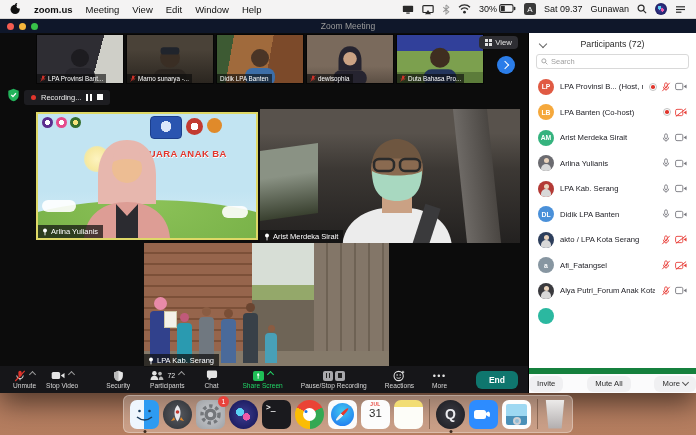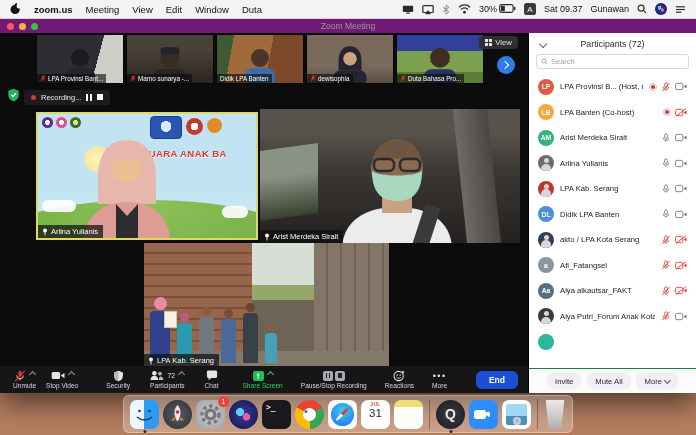--- a/index.html
+++ b/index.html
@@ -18,21 +18,21 @@
   .inputA{width:12px;height:12px;background:#3a3a3a;color:#fff;border-radius:2.5px;
     font-size:8px;display:flex;align-items:center;justify-content:center;}
   .siri-dot{width:12px;height:12px;border-radius:50%;
     background:radial-gradient(circle at 38% 40%,#5ad0f5 0 17%,rgba(0,0,0,0) 18%),
                radial-gradient(circle at 60% 58%,#ef5aa8 0 16%,rgba(0,0,0,0) 17%),
                radial-gradient(circle at 50% 50%,#4040a0,#13134e);}
 
   
   .window{position:absolute;top:19px;left:0;width:696px;height:374px;background:#0d0d0d;
     box-shadow:0 10px 26px rgba(0,0,0,.55);z-index:30;}
-  .titlebar{height:14px;background:#701a75;display:flex;align-items:center;justify-content:center;
+  .titlebar{height:14px;background:#0f172a;display:flex;align-items:center;justify-content:center;
     font-size:8.5px;color:#9b9b9b;position:relative;}
   .lights{position:absolute;left:7px;top:3.5px;display:flex;gap:5px;}
   .light{width:7px;height:7px;border-radius:50%;}
   .l-red{background:#f45c51}.l-yel{background:#f5b63c}.l-grn{background:#38c149}
   .content{position:absolute;top:14px;left:0;right:0;bottom:0;display:flex;}
   .videoarea{width:528px;position:relative;background:#0c0c0c;overflow:hidden;}
 
   
   .strip{position:absolute;top:1px;left:36px;display:flex;gap:2px;}
   .thumb{width:88px;height:50px;position:relative;background:#222;overflow:hidden;border:1px solid #060606;box-sizing:border-box;}
@@ -126,21 +126,21 @@
     transform:rotate(-135deg);margin-left:2px;align-self:flex-start;margin-top:2px;}
   .tb-share{color:#21d366;}
   .tb-share .ic{color:#21d366;}
   .share-box{width:11px;height:10px;background:#1fbf57;border-radius:2px;position:relative;}
   .share-box::after{content:'';position:absolute;left:4px;top:2px;width:3px;height:6px;
     background:#fff;clip-path:polygon(50% 0,100% 45%,65% 45%,65% 100%,35% 100%,35% 45%,0 45%);}
   .rec-btn{width:10px;height:10px;border-radius:2px;background:#a8a8ac;display:flex;align-items:center;justify-content:center;}
   .rec-btn .pb{width:4px;height:5px;border-left:1.4px solid #222;border-right:1.4px solid #222;box-sizing:border-box;}
   .rec-btn .sb{width:4.5px;height:4.5px;background:#222;}
   .pp-count{font-size:7px;color:#e4e4e4;margin-left:1px;}
-  .end-btn{margin-left:auto;background:#1d4ed8;color:#fff;font-size:8.5px;font-weight:bold;
+  .end-btn{margin-left:auto;background:#0f766e;color:#fff;font-size:8.5px;font-weight:bold;
     border-radius:6px;padding:4px 13px;margin-right:2px;}
   .dots3{letter-spacing:1.5px;font-size:9px;color:#e4e4e4;line-height:4px;}
 
   
   .panel{width:168px;background:#fff;position:relative;box-sizing:border-box;border-left:1px solid #000;}
   .panel-header{height:21px;display:flex;align-items:center;justify-content:center;
     font-size:8.8px;color:#2b2b2b;position:relative;}
   .ph-chevron{position:absolute;left:11px;top:8px;width:5px;height:5px;
     border-right:1.4px solid #666;border-bottom:1.4px solid #666;transform:rotate(45deg);}
   .search-wrap{padding:0 7px 4px;}
@@ -157,22 +157,22 @@
   .p-name{flex:1;font-size:7.7px;color:#222228;white-space:nowrap;overflow:hidden;}
   .p-status{display:flex;align-items:center;gap:4px;flex:0 0 auto;}
   .rec-ind{width:8px;height:8px;border-radius:50%;border:1px solid #c2c2c2;position:relative;box-sizing:border-box;}
   .rec-ind::after{content:'';position:absolute;inset:1.2px;border-radius:50%;background:#e0352c;}
   .s-ic{display:block;}
   .s-ic .slash{display:none;}
   .s-on{color:#77777e;}
   .s-off{color:#e8403a;}
   .s-off .slash{display:block;}
   .panel-footer{position:absolute;left:0;right:0;bottom:0;height:25px;background:#fbfbfc;
-    border-top:1px solid #15803d;display:flex;align-items:center;justify-content:space-between;
-    padding:0 18px;box-sizing:border-box;}
+    border-top:6px solid #15803d;display:flex;align-items:center;justify-content:space-between;
+    padding:0 0;box-sizing:border-box;}
   .pf-btn{background:#f0f0f2;border-radius:6px;font-size:7.7px;color:#2b2b2b;padding:3.5px 8px;
     display:flex;align-items:center;gap:3px;}
   .pf-caret{width:4px;height:4px;border-right:1.2px solid #555;border-bottom:1.2px solid #555;
     transform:rotate(45deg);margin-top:-2px;}
 
   
   .dock{position:absolute;bottom:2px;left:50%;transform:translateX(-50%);
     background:rgba(255,240,230,.30);border:1px solid rgba(255,255,255,.30);border-radius:6px;
     display:flex;align-items:center;gap:4px;padding:3px 6px;z-index:35;}
   .dk{width:29px;height:29px;border-radius:7px;position:relative;flex:0 0 auto;}
@@ -230,21 +230,21 @@
             <circle cx="5.6" cy="8" r="5" fill="#111"></circle>
             <circle cx="9.6" cy="4.6" r="2.4" fill="#f4f3f3"></circle>
             <ellipse cx="6.6" cy="2.2" rx="1.4" ry="0.9" fill="#111" transform="rotate(-35 6.6 2.2)"></ellipse>
           </svg>
       </span>
       <span class="mb-app">zoom.us</span>
       <span>Meeting</span>
       <span>View</span>
       <span>Edit</span>
       <span>Window</span>
-      <span>Duta</span>
+      <span>Help</span>
     </div>
     <div class="mb-right">
       <span>
           <svg width="12" height="11" viewBox="0 0 14 12">
             <rect x="1" y="1.5" width="12" height="7.5" rx="1" fill="#2a2a2a"></rect>
             <rect x="5" y="9.5" width="4" height="1.4" fill="#2a2a2a"></rect>
           </svg>
         </span>
       <span>
           <svg width="12" height="11" viewBox="0 0 14 12">
@@ -754,38 +754,20 @@
         <line class="slash" x1="1.8" y1="12.8" x2="12.2" y2="1.2" stroke="currentColor" stroke-width="1.3"></line>
       </svg>
       <svg class="s-ic cam-i s-off" width="12" height="9" viewBox="0 0 16 12">
         <rect x="0.8" y="1.8" width="9.6" height="8.4" rx="1.8" fill="none" stroke="currentColor" stroke-width="1.2"></rect>
         <polygon points="11.4,6 15.4,3.2 15.4,8.8" fill="currentColor"></polygon>
         <line class="slash" x1="1.2" y1="11.2" x2="14.8" y2="0.8" stroke="currentColor" stroke-width="1.3"></line>
       </svg>
     </span>
   </div>
 
-  <div class="p-row">
-    <span class="p-avatar" style="background: rgb(86, 112, 127);">Aa</span>
-    <span class="p-name">Alya alkautsar_FAKT</span>
-    <span class="p-status">
-
-      <svg class="s-ic mic-i s-off" width="10" height="10" viewBox="0 0 14 14">
-        <rect x="5.1" y="1.2" width="3.8" height="6.6" rx="1.9" fill="none" stroke="currentColor" stroke-width="1.2"></rect>
-        <path d="M3.2 6.6a3.8 3.8 0 0 0 7.6 0" fill="none" stroke="currentColor" stroke-width="1.2"></path>
-        <line x1="7" y1="10.4" x2="7" y2="12.2" stroke="currentColor" stroke-width="1.2"></line>
-        <line class="slash" x1="1.8" y1="12.8" x2="12.2" y2="1.2" stroke="currentColor" stroke-width="1.3"></line>
-      </svg>
-      <svg class="s-ic cam-i s-off" width="12" height="9" viewBox="0 0 16 12">
-        <rect x="0.8" y="1.8" width="9.6" height="8.4" rx="1.8" fill="none" stroke="currentColor" stroke-width="1.2"></rect>
-        <polygon points="11.4,6 15.4,3.2 15.4,8.8" fill="currentColor"></polygon>
-        <line class="slash" x1="1.2" y1="11.2" x2="14.8" y2="0.8" stroke="currentColor" stroke-width="1.3"></line>
-      </svg>
-    </span>
-  </div>
 
   <div class="p-row">
     <span class="p-avatar photo" style="background: rgb(58, 58, 62);"></span>
     <span class="p-name">Alya Putri_Forum Anak Kota...</span>
     <span class="p-status">
 
       <svg class="s-ic mic-i s-off" width="10" height="10" viewBox="0 0 14 14">
         <rect x="5.1" y="1.2" width="3.8" height="6.6" rx="1.9" fill="none" stroke="currentColor" stroke-width="1.2"></rect>
         <path d="M3.2 6.6a3.8 3.8 0 0 0 7.6 0" fill="none" stroke="currentColor" stroke-width="1.2"></path>
         <line x1="7" y1="10.4" x2="7" y2="12.2" stroke="currentColor" stroke-width="1.2"></line>

